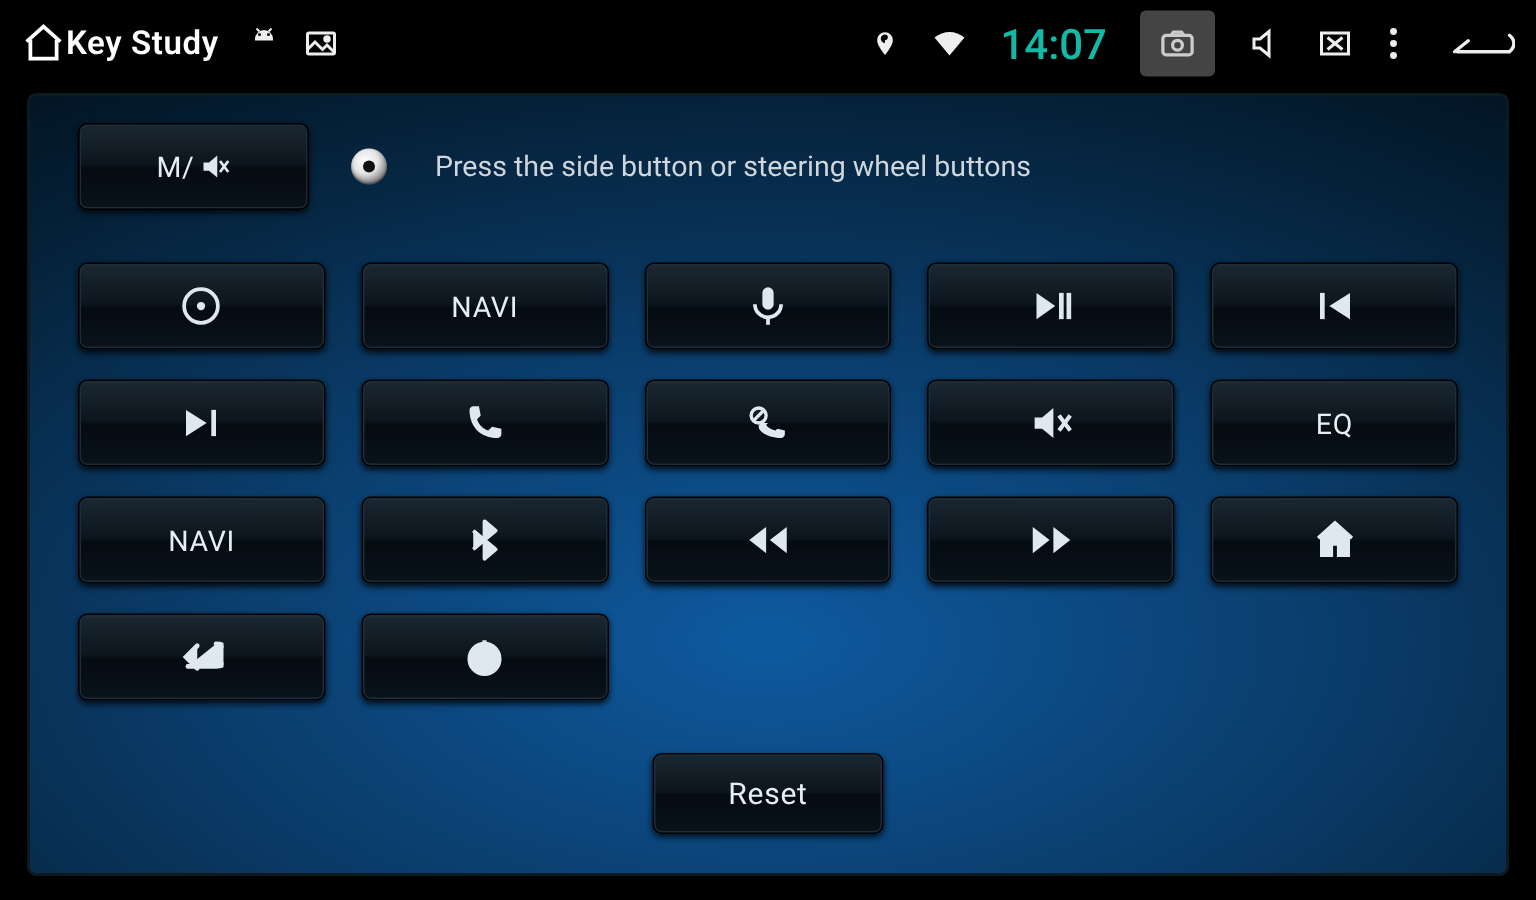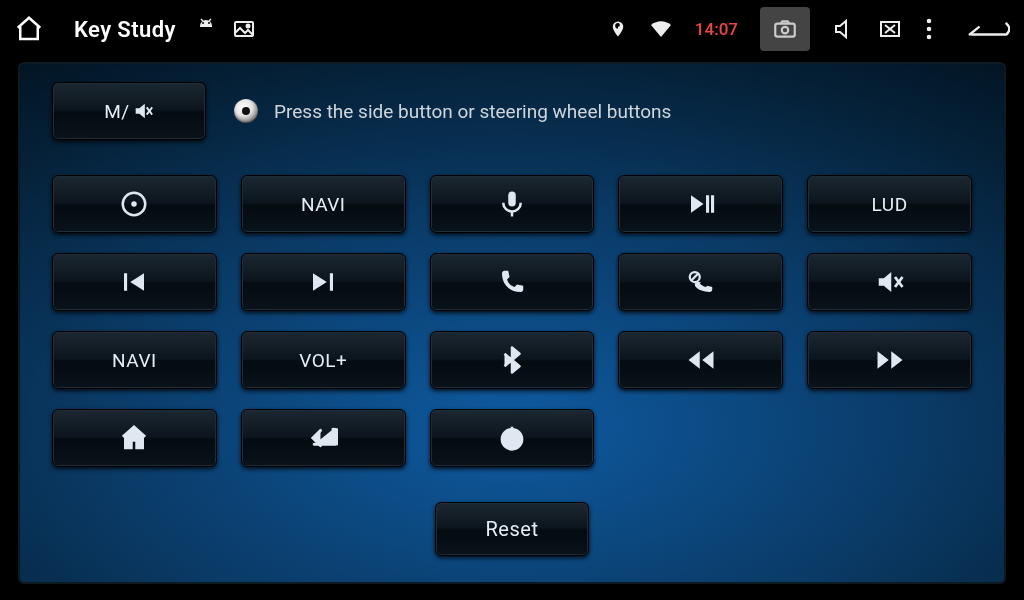--- a/index.html
+++ b/index.html
@@ -13,26 +13,26 @@
   
   .statusbar {
     height: 58px;
     display: flex;
     align-items: center;
     padding: 0 14px;
     background: #000;
     position: relative;
   }
   .sb-left, .sb-right, .sb-icons { display: flex; align-items: center; }
-  .sb-left { gap: 30px; }
+  .sb-left { }
   .app-title { font-size: 22px; font-weight: 600; color: #fff; letter-spacing: .4px; }
   .sb-icons { margin-left: 18px; gap: 14px; }
   .sb-spacer { flex: 1; }
   .sb-right { gap: 22px; }
-  .sb-clock { font-size: 17px; font-weight: 500; color: #ef4444; }
+  .sb-clock { font-size: 28px; font-weight: 500; color: #14b8a6; }
   .sb-ico { width: 24px; height: 24px; display: inline-flex; align-items: center; justify-content: center; }
   .sb-ico svg { width: 100%; height: 100%; }
   .camera-pill {
     width: 50px; height: 44px;
     background: #444;
     border-radius: 4px;
     display: flex; align-items: center; justify-content: center;
   }
   
   .panel {
@@ -40,21 +40,21 @@
     height: 522px;
     border: 2px solid #0e1a22;
     border-radius: 6px;
     background: radial-gradient(ellipse 120% 120% at 50% 70%, #0e5aa0 0%, #0a3a66 35%, #05223a 58%, #010d17 80%, #000 100%);
     padding: 18px 28px 14px 28px;
     display: flex;
     flex-direction: column;
   }
   
   .toprow { display: flex; align-items: center; gap: 28px; margin-bottom: 20px; padding-left: 4px;}
-  .hintwrap { display: flex; align-items: center; gap: 16px; }
+  .hintwrap { display: flex; gap: 32px; }
   .hinttext { font-size: 19px; color: #cfd6dc; font-weight: 400; }
   .radio-dot {
     width: 24px; height: 24px; border-radius: 50%;
     background: radial-gradient(circle at 40% 35%, #fff 0%, #e4e4e4 40%, #888 70%, #333 100%);
     display: flex; align-items: center; justify-content: center;
     box-shadow: inset 0 -1px 2px rgba(0,0,0,.5);
   }
   .radio-dot::after{
     content:""; width:8px;height:8px;border-radius:50%;
     background:#111;
@@ -205,23 +205,20 @@
           <line x1="12" y1="18" x2="12" y2="22" stroke="#dfe8f0" stroke-width="2"></line>
         </svg>
     </div>
     <div class="btn">
       <svg viewBox="0 0 24 24">
           <path d="M4 5v14l10-7z"></path>
           <rect x="16" y="5" width="2.5" height="14"></rect>
           <rect x="20" y="5" width="2.5" height="14"></rect>
         </svg>
     </div>
-    <div class="btn">
-      <span>LUD</span>
-    </div>
 
     <div class="btn">
       <svg viewBox="0 0 24 24">
           <rect x="4" y="5" width="2.5" height="14"></rect>
           <path d="M20 5v14L9 12z"></path>
         </svg>
     </div>
     <div class="btn">
       <svg viewBox="0 0 24 24">
           <path d="M4 5v14l11-7z"></path>
@@ -242,24 +239,24 @@
     </div>
     <div class="btn">
       <svg viewBox="0 0 24 24">
           <path d="M3 9v6h4l6 5V4l-6 5H3z"></path>
           <line x1="16" y1="8" x2="22" y2="16" stroke="#dfe8f0" stroke-width="2.2"></line>
           <line x1="22" y1="8" x2="16" y2="16" stroke="#dfe8f0" stroke-width="2.2"></line>
         </svg>
     </div>
 
     <div class="btn">
+      <span>EQ</span>
+    </div>
+    <div class="btn">
       <span>NAVI</span>
-    </div>
-    <div class="btn">
-      <span>VOL+</span>
     </div>
     <div class="btn">
       <svg viewBox="0 0 24 24" fill="none" stroke="#dfe8f0" stroke-width="2" stroke-linejoin="round">
           <path d="M6 7l12 10-6 5V2l6 5L6 17"></path>
         </svg>
     </div>
 
     <div class="btn">
       <svg viewBox="0 0 24 24">
           <path d="M11 5v14L2 12z"></path>

